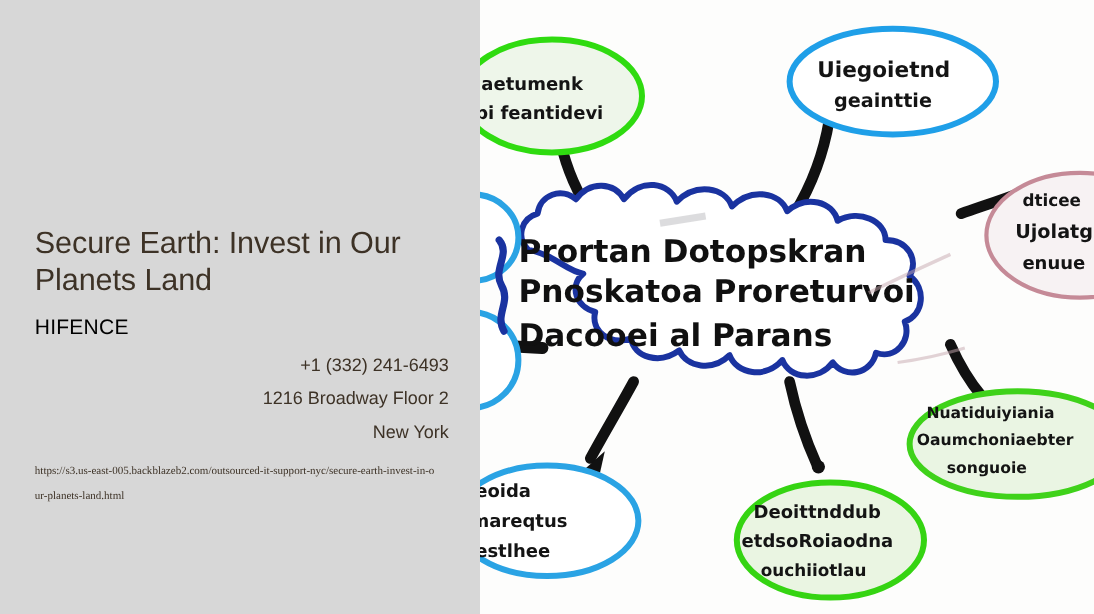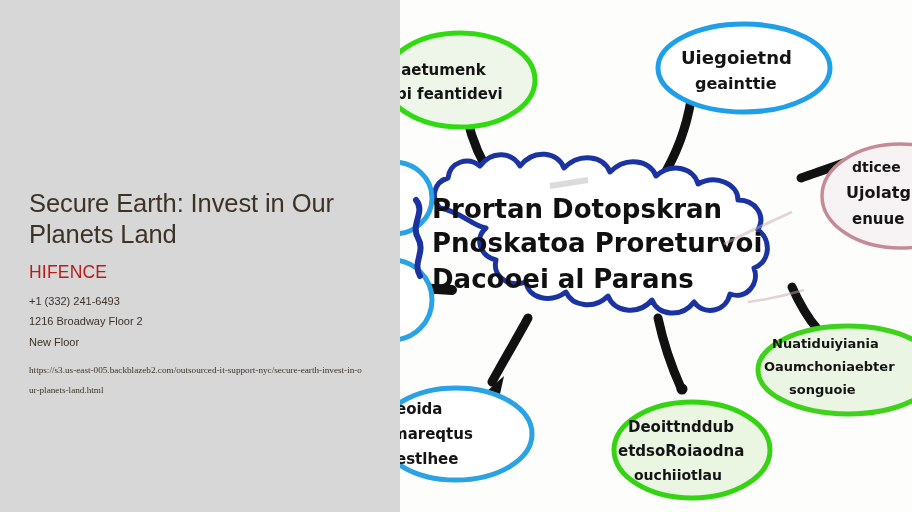--- a/index.html
+++ b/index.html
@@ -40,30 +40,31 @@
     font-size: 25.5px;
     line-height: 1.21;
     font-weight: normal;
     color: #3d3226;
     margin: 0 0 12px 0;
     letter-spacing: -0.1px;
     max-width: 340px;
   }
   #brand-name {
     font-size: 17.5px;
-    color: #b91c1c;
+    color: #000000;
     margin: 0 0 8px 0;
     font-weight: normal;
     letter-spacing: 0.2px;
   }
   .contact-line {
-    font-size: 11px;
+    font-size: 15px;
     color: #3d3226;
     line-height: 1.88;
     white-space: nowrap;
+    text-align: right;
   }
   #page-url {
     margin-top: 7px;
     font-size: 9.2px;
     color: #3d3226;
     line-height: 2.25;
     width: 336px;
     word-break: break-all;
     font-family: Liberation Serif, serif;
   }
@@ -104,21 +105,21 @@
     <div id="info-inner">
 
       <h1 id="page-title">Secure Earth: Invest in Our Planets Land</h1>
 
       <div id="brand-name">HIFENCE</div>
 
       <div class="contact-line">+1 (332) 241-6493</div>
 
       <div class="contact-line">1216 Broadway Floor 2</div>
 
-      <div class="contact-line">New Floor</div>
+      <div class="contact-line">New York</div>
 
 
       <div id="page-url">https://s3.us-east-005.backblazeb2.com/outsourced-it-support-nyc/secure-earth-invest-in-our-planets-land.html</div>
 
     </div>
   </div>
 
   <div id="mindmap">
     <svg viewBox="0 0 512 512" xmlns="http://www.w3.org/2000/svg">
 

